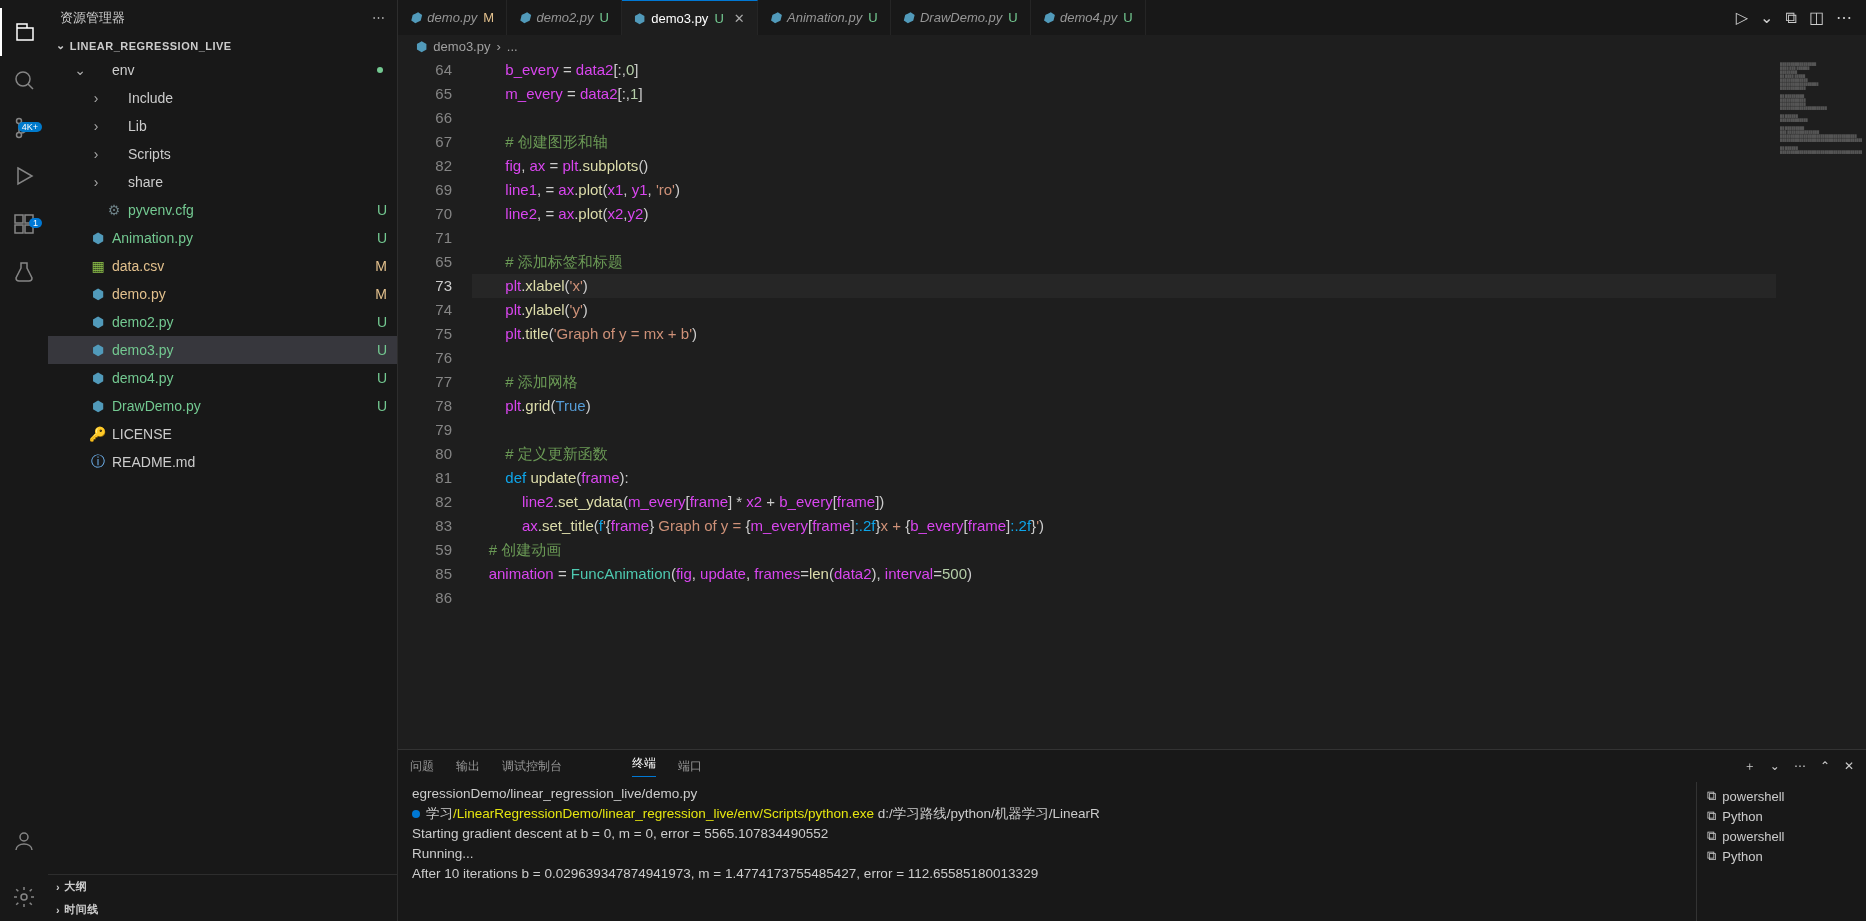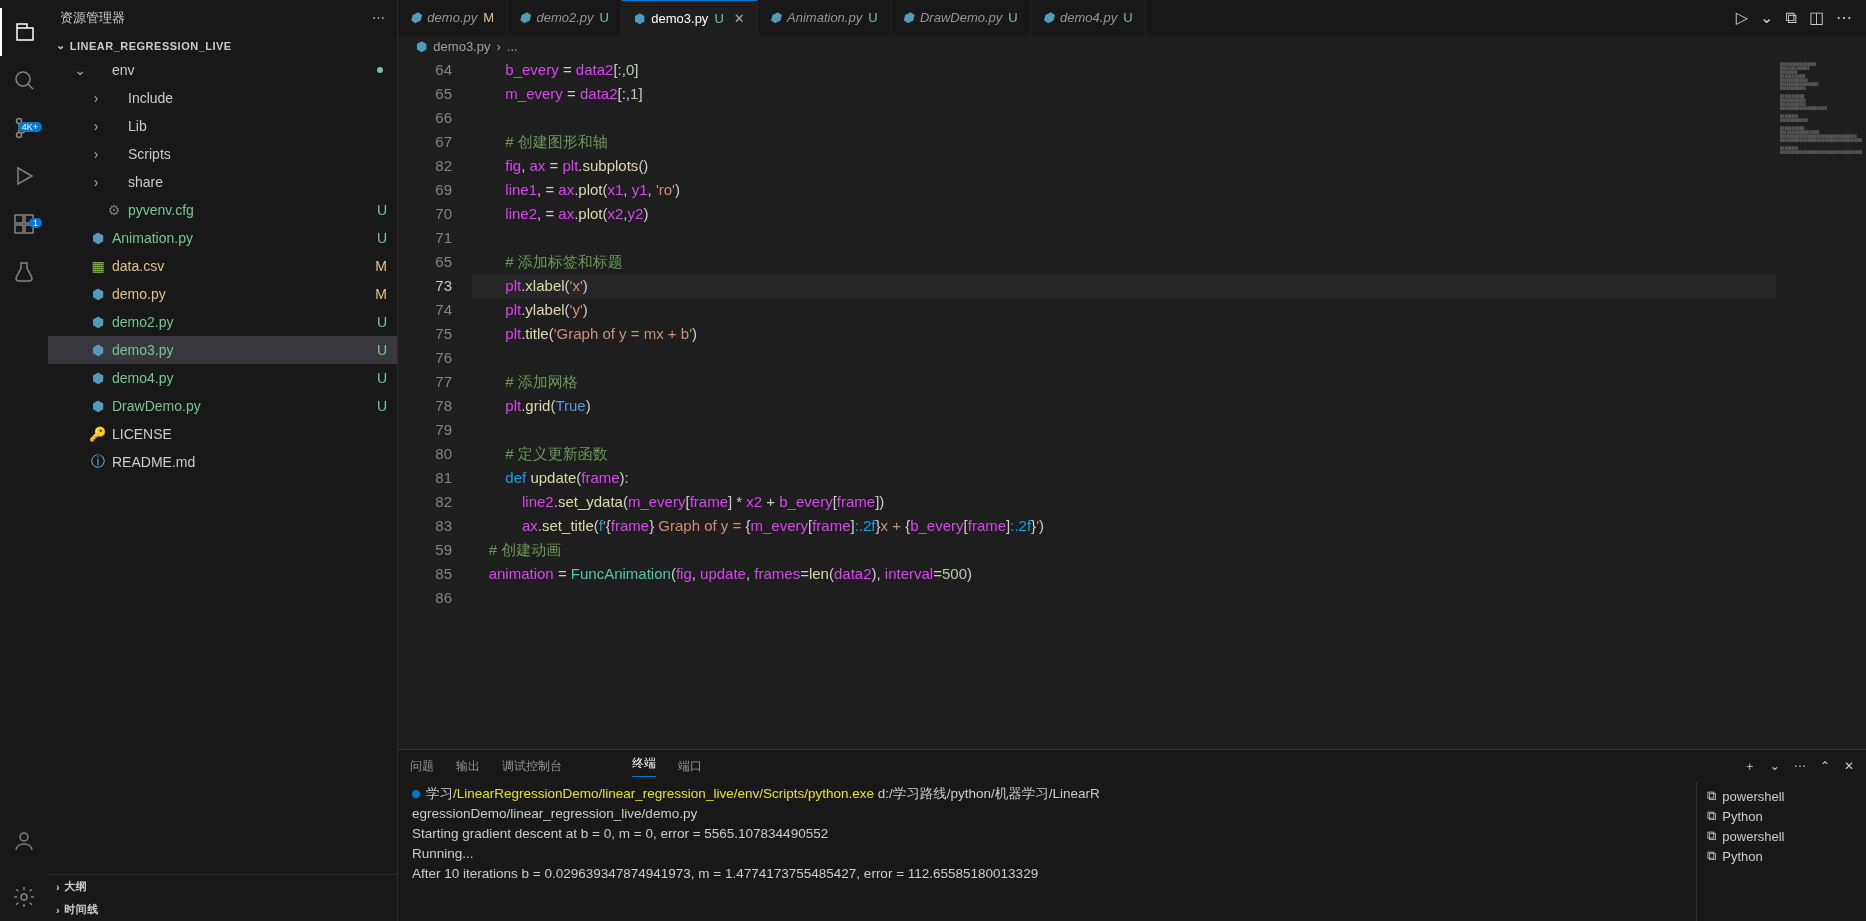--- a/index.html
+++ b/index.html
@@ -322,22 +322,22 @@
         <div class="panel-actions">
           <span>＋</span>
           <span>⌄</span>
           <span>⋯</span>
           <span>⌃</span>
           <span>✕</span>
         </div>
       </div>
     <div class="panel-body">
       <div class="terminal" id="terminal">
+          <div>egressionDemo/linear_regression_live/demo.py</div>
           <div><span class="prompt-dot"></span>学习<span class="y">/LinearRegressionDemo/linear_regression_live/env/Scripts/python.exe</span> d:/学习路线/python/机器学习/LinearR</div>
-          <div>egressionDemo/linear_regression_live/demo.py</div>
           <div>Starting gradient descent at b = 0, m = 0, error = 5565.107834490552</div>
           <div>Running...</div>
           <div>After 10 iterations b = 0.029639347874941973, m = 1.4774173755485427, error = 112.65585180013329</div>
         </div>
       <div class="terminal-list" id="terminal-list">
           <div class="term-item">
             <span>⧉</span>
             <span>powershell</span>
           </div>
           <div class="term-item">

